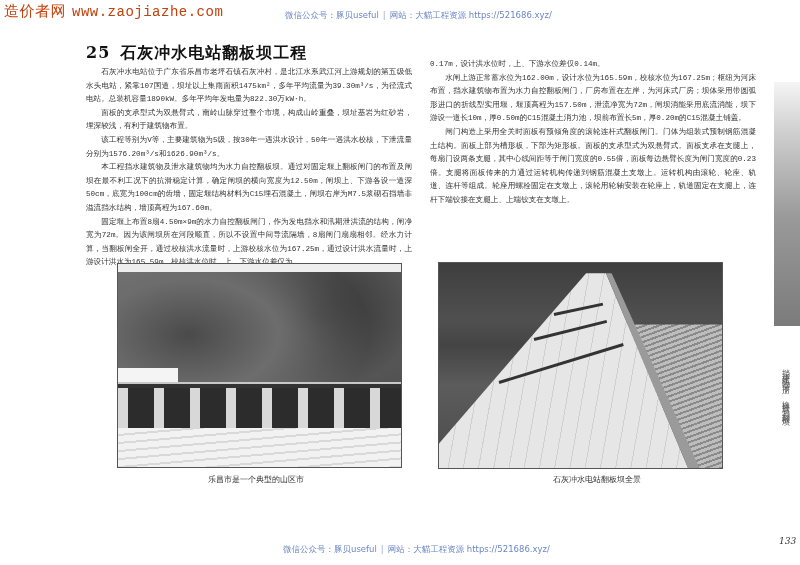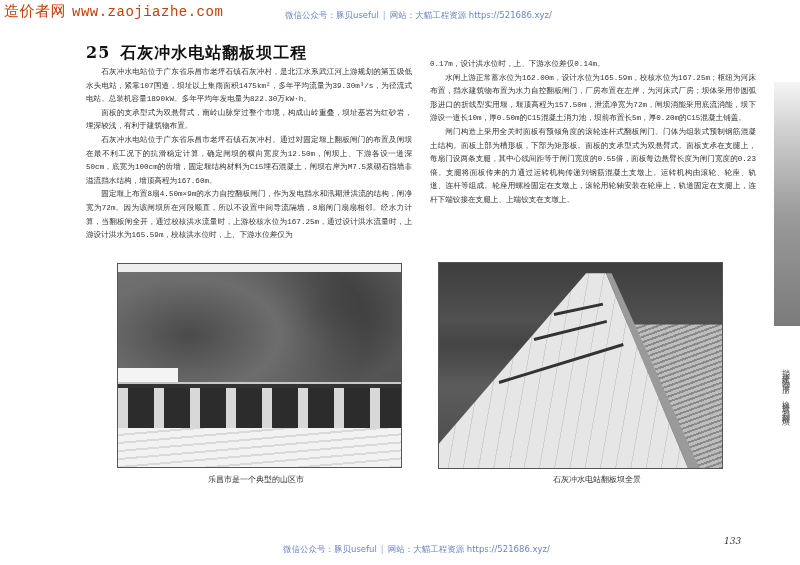--- a/index.html
+++ b/index.html
@@ -101,21 +101,21 @@
   .edge-strip {
     position: absolute; left: 774px; top: 82px; width: 26px; height: 244px;
     background: linear-gradient(180deg, #f5f5f5 0%, #d0d0d0 20%, #9a9a9a 55%, #7b7b7b 100%);
   }
   .side-label {
     position: absolute; left: 781px; top: 362px; width: 10px;
     font-size: 8px; line-height: 11px; color: #555;
     writing-mode: vertical-rl; letter-spacing: 3px;
   }
   .page-num {
-    position: absolute; left: 724px; top: 536px;
+    position: absolute; left: 779px; top: 536px;
     font-size: 9px; font-style: italic; color: #333;
   }
 </style>
 </head>
 <body>
 
 <div class="wm-logo">
   <span>造价者网</span><span class="url">www.zaojiazhe.com</span>
 </div>
 
@@ -123,21 +123,22 @@
   <span>微信公众号：豚贝useful</span><span class="sep">|</span><span>网站：大貓工程资源 https://521686.xyz/</span>
 </div>
 
 <div class="title">
   <span class="num">25</span><span>石灰冲水电站翻板坝工程</span>
 </div>
 
 <div class="col col-left">
   <p>石灰冲水电站位于广东省乐昌市老坪石镇石灰冲村，是北江水系武江河上游规划的第五级低水头电站，紧靠107国道，坝址以上集雨面积1475km²，多年平均流量为39.30m³/s，为径流式电站。总装机容量1890kW。多年平均年发电量为822.30万kW·h。</p>
   <p>面板的支承型式为双悬臂式，南岭山脉穿过整个市境，构成山岭重叠，坝址基岩为红砂岩，埋深较浅，有利于建筑物布置。</p>
-  <p>石灰冲水电站位于广东省乐昌市老坪石镇石灰冲村。通过对固定堰上翻板闸门的布置及闸坝在最不利工况下的抗滑稳定计算，确定闸坝的横向宽度为12.50m，闸坝上、下游各设一道深50cm，底宽为100cm的齿墙，固定堰结构材料为C15埋石混凝土，闸坝右岸为M7.5浆砌石挡墙非溢流挡水结构，墙顶高程为167.60m。</p>
+  <p>该工程等别为V等，主要建筑物为5级，按30年一遇洪水设计，50年一遇洪水校核，下泄流量分别为1576.20m³/s和1626.90m³/s。</p>
+  <p>本工程挡水建筑物及泄水建筑物均为水力自控翻板坝。通过对固定堰上翻板闸门的布置及闸坝在最不利工况下的抗滑稳定计算，确定闸坝的横向宽度为12.50m，闸坝上、下游各设一道深50cm，底宽为100cm的齿墙，固定堰结构材料为C15埋石混凝土，闸坝右岸为M7.5浆砌石挡墙非溢流挡水结构，墙顶高程为167.60m。</p>
   <p>固定堰上布置8扇4.50m×9m的水力自控翻板闸门，作为发电挡水和汛期泄洪流的结构，闸净宽为72m。因为该闸坝所在河段顺直，所以不设置中间导流隔墙，8扇闸门扇扇相邻。经水力计算，当翻板闸全开，通过校核洪水流量时，上游校核水位为167.25m，通过设计洪水流量时，上游设计洪水为165.59m，校核洪水位时，上、下游水位差仅为</p>
 </div>
 
 <div class="col col-right">
   <p class="cont">0.17m，设计洪水位时，上、下游水位差仅0.14m。</p>
   <p>水闸上游正常蓄水位为162.00m，设计水位为165.59m，校核水位为167.25m；枢纽为河床布置，挡水建筑物布置为水力自控翻板闸门，厂房布置在左岸，为河床式厂房；坝体采用带圆弧形进口的折线型实用堰，堰顶高程为157.50m，泄流净宽为72m，闸坝消能采用底流消能，坝下游设一道长10m，厚0.50m的C15混凝土消力池，坝前布置长5m，厚0.20m的C15混凝土铺盖。</p>
   <p>闸门构造上采用全关时面板有预倾角度的滚轮连杆式翻板闸门。门体为组装式预制钢筋混凝土结构。面板上部为槽形板，下部为矩形板。面板的支承型式为双悬臂式。面板支承在支腿上，每扇门设两条支腿，其中心线间距等于闸门宽度的0.55倍，面板每边悬臂长度为闸门宽度的0.23倍。支腿将面板传来的力通过运转机构传递到钢筋混凝土支墩上。运转机构由滚轮、轮座、轨道、连杆等组成。轮座用螺栓固定在支墩上，滚轮用轮轴安装在轮座上，轨道固定在支腿上，连杆下端铰接在支腿上、上端铰支在支墩上。</p>
 </div>
 
 <div class="photo photo-left">

